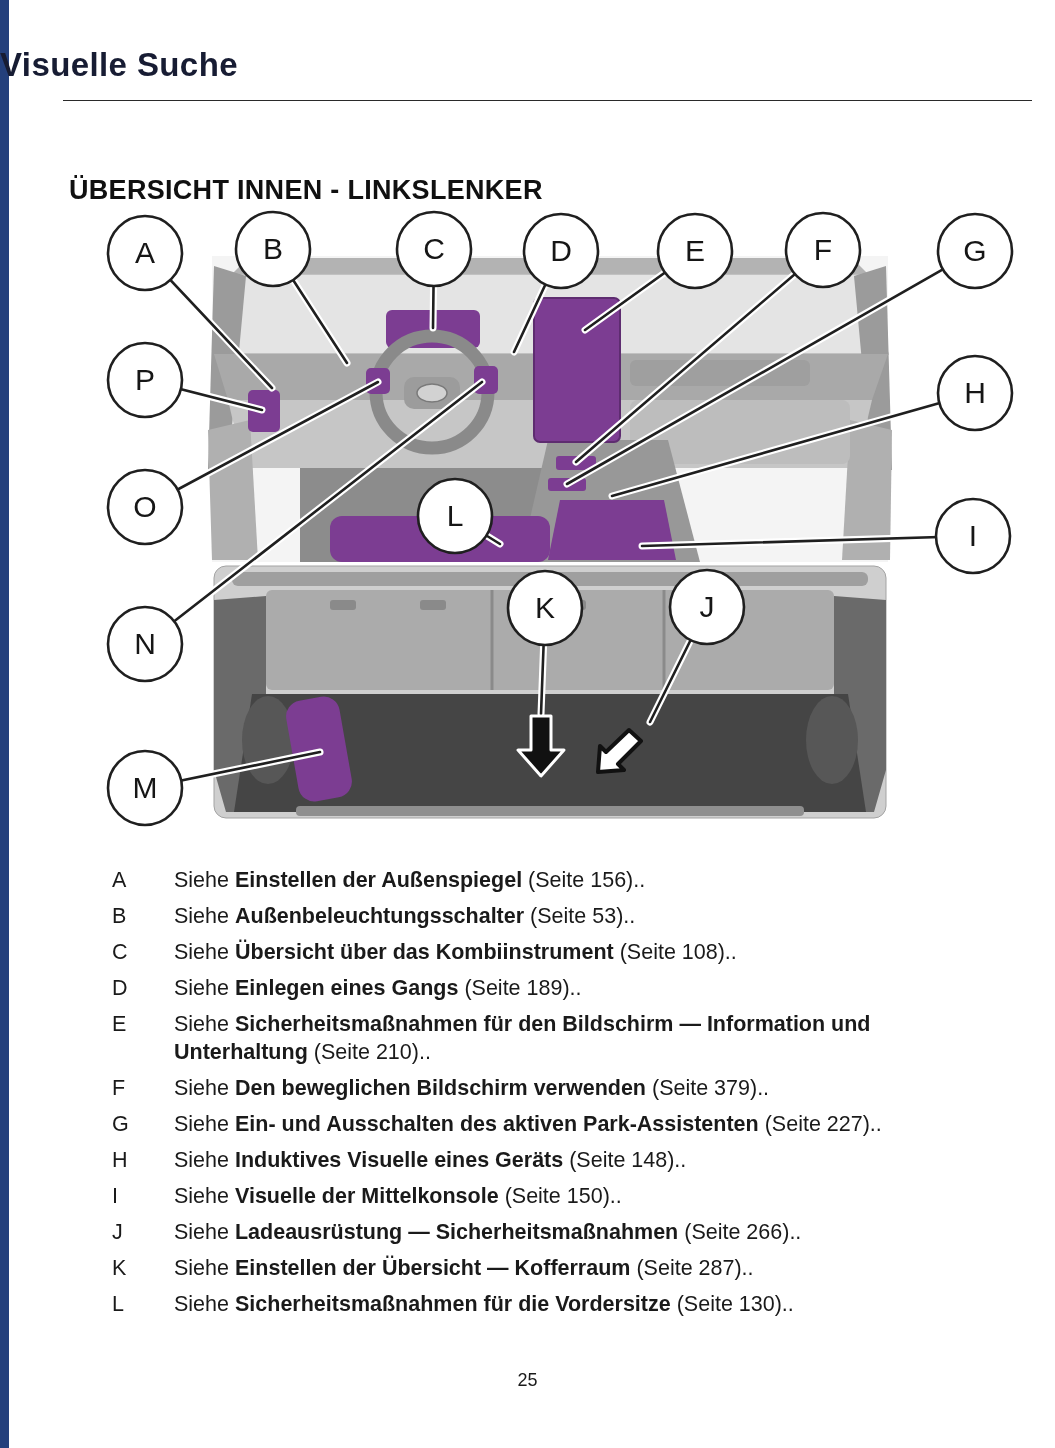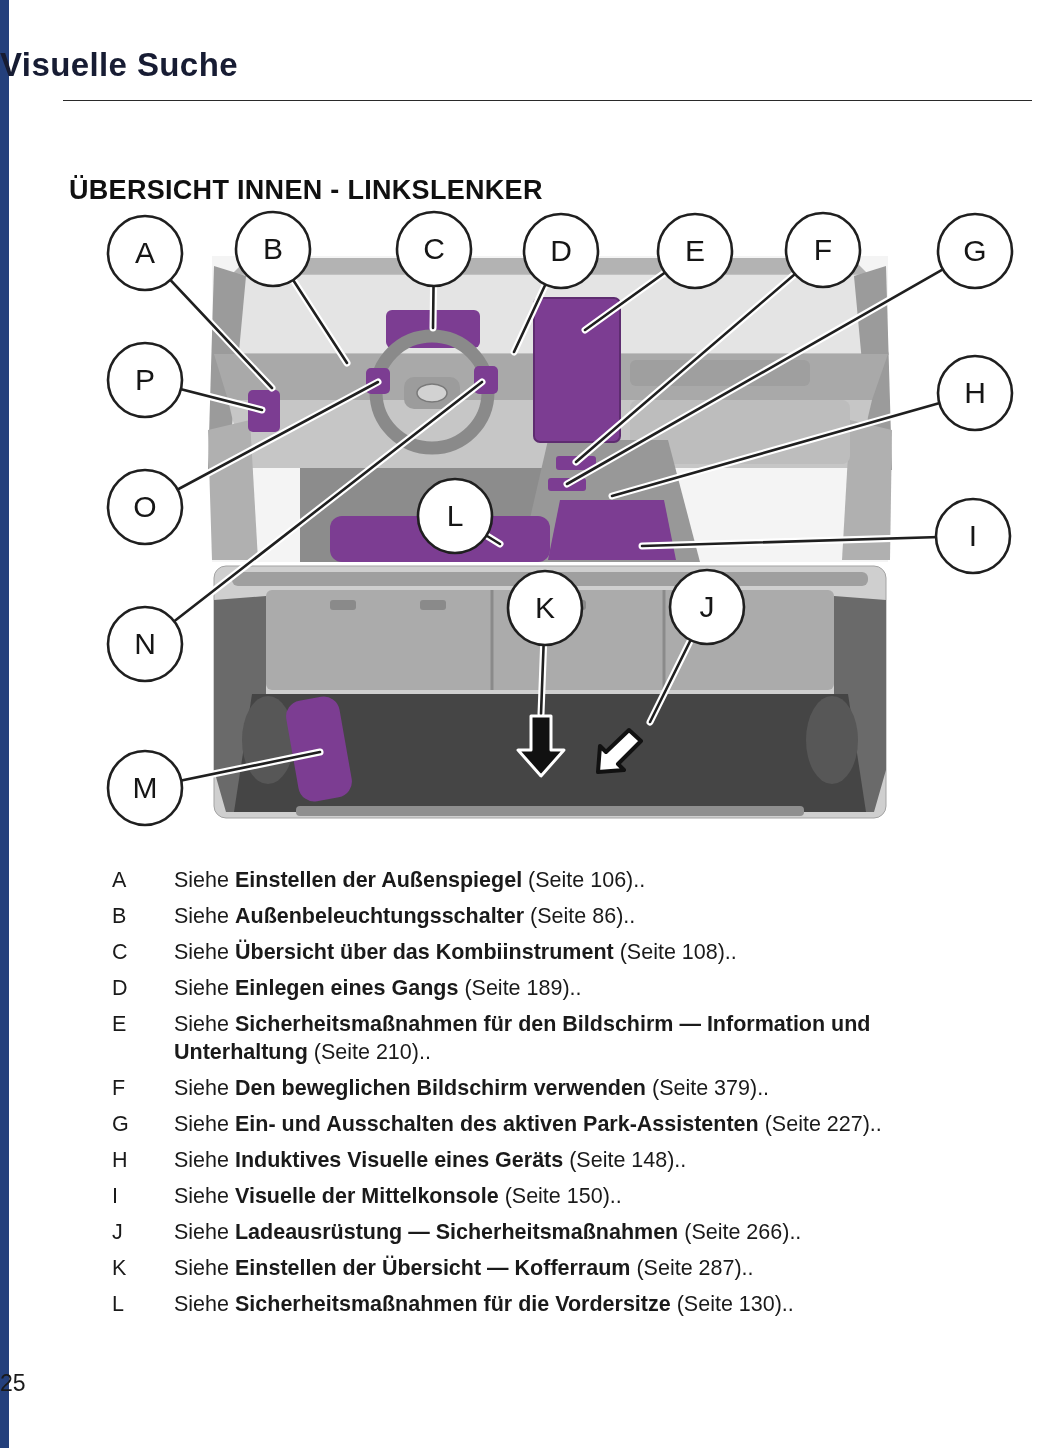--- a/index.html
+++ b/index.html
@@ -32,21 +32,21 @@
     font-size:30px; fill:#161616; text-anchor:middle;
     font-family:"Liberation Sans", sans-serif;
   }
 
   .refs { position:absolute; top:866px; left:112px; width:890px; font-size:21.5px; }
   .ref-row { display:flex; margin-bottom:8px; line-height:28px; }
   .ref-letter { flex:0 0 62px; width:62px; }
   .ref-text { flex:1; }
   .ref-text strong { font-weight:bold;text-align:center; }
 
-  .page-number { position:absolute; top:1370px; left:0; width:100%; text-align:left; font-size:23px; }
+  .page-number { position:absolute; top:1370px; left:0; width:100%; text-align:center; font-size:18px; }
 </style>
 </head>
 <body>
 
 <div class="edge-strip"></div>
 
 <div class="header-title">Visuelle Suche</div>
 <div class="header-rule"></div>
 
 <div class="section-title">ÜBERSICHT INNEN - LINKSLENKER</div>
@@ -229,30 +229,30 @@
   </g>
 </svg>
 
 <div class="refs">
 
   <div class="ref-row">
     <div class="ref-letter">A</div>
     <div class="ref-text">
       <span>Siehe</span>
       <strong>Einstellen der Außenspiegel</strong>
-      <span>(Seite 106)..</span>
+      <span>(Seite 156)..</span>
     </div>
   </div>
 
   <div class="ref-row">
     <div class="ref-letter">B</div>
     <div class="ref-text">
       <span>Siehe</span>
       <strong>Außenbeleuchtungsschalter</strong>
-      <span>(Seite 86)..</span>
+      <span>(Seite 53)..</span>
     </div>
   </div>
 
   <div class="ref-row">
     <div class="ref-letter">C</div>
     <div class="ref-text">
       <span>Siehe</span>
       <strong>Übersicht über das Kombiinstrument</strong>
       <span>(Seite 108)..</span>
     </div>

